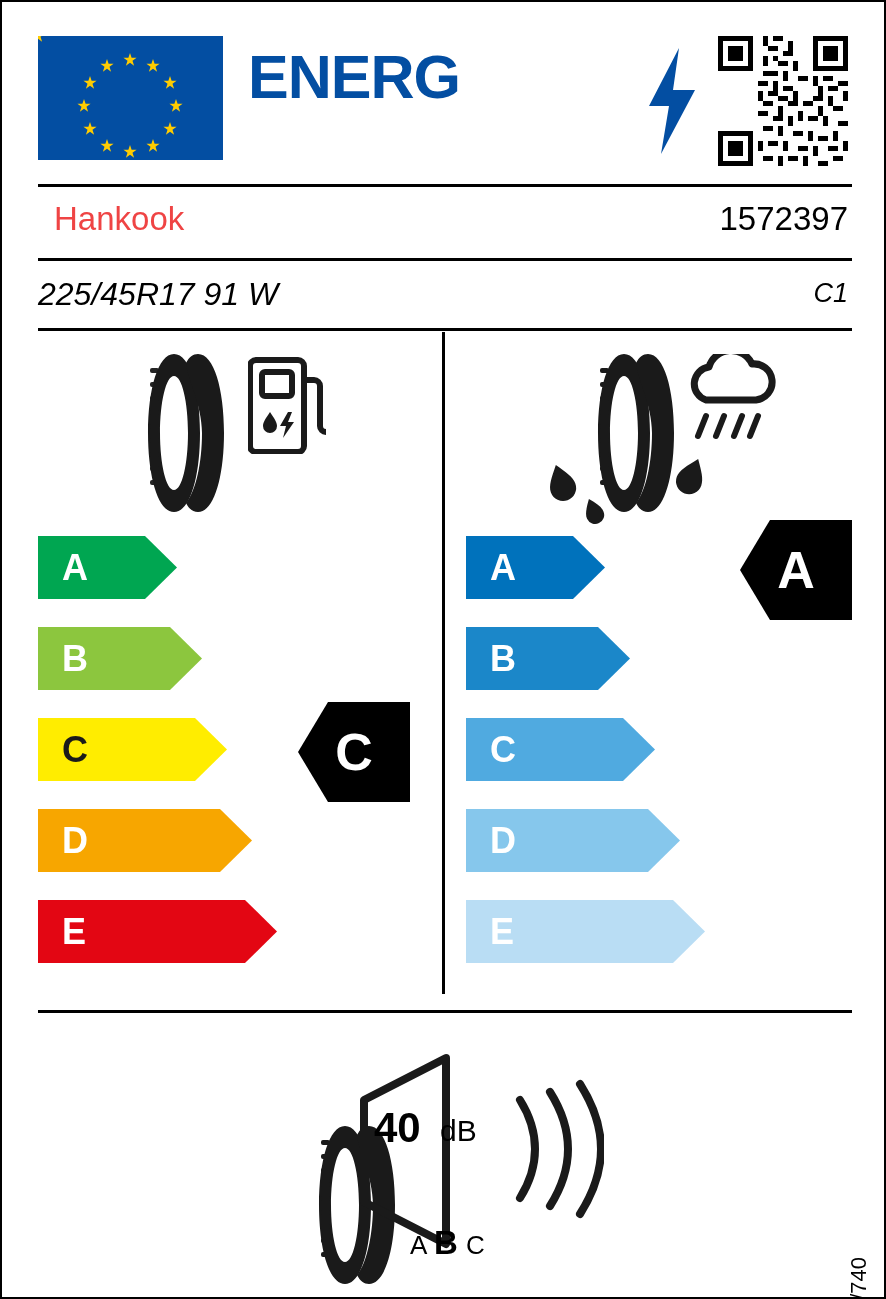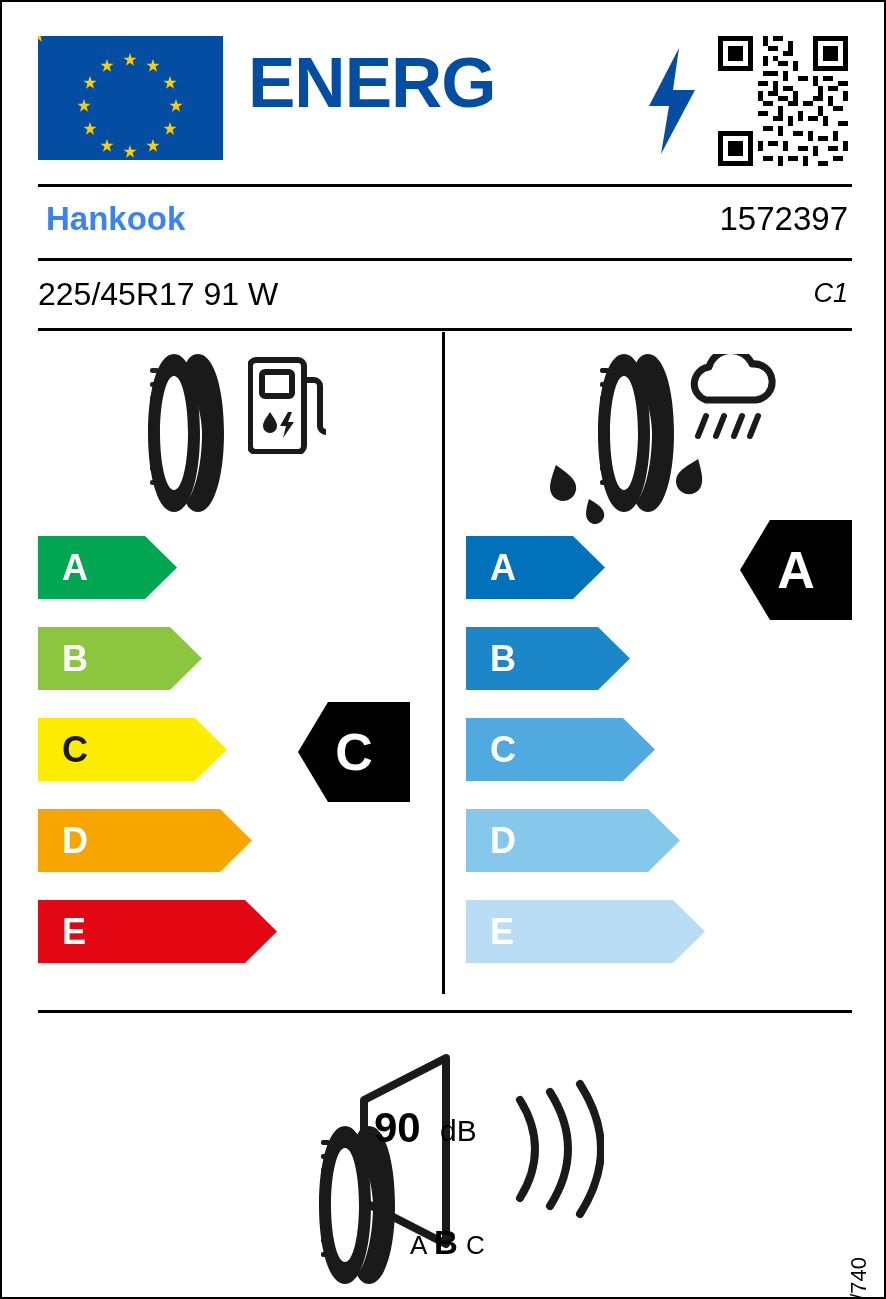--- a/index.html
+++ b/index.html
@@ -12,41 +12,41 @@
     background:#fff;
     overflow:hidden;
   }
   
   .eu-flag{
     position:absolute;left:36px;top:34px;width:185px;height:124px;
     background:#034ea2;
   }
   .energ-word{
     position:absolute;left:246px;top:40px;
-    font-size:71px;font-weight:bold;letter-spacing:-1px;
+    font-size:61px;font-weight:bold;letter-spacing:-1px;
     color:#034ea2;font-family:"Liberation Sans", sans-serif;text-align:center;
   }
   .bolt{
     position:absolute;left:645px;top:46px;width:50px;height:106px;
   }
   .qr{
     position:absolute;left:716px;top:34px;width:130px;height:130px;
   }
   
   .hrule{position:absolute;left:36px;width:814px;height:3px;background:#000;}
   .vrule{position:absolute;width:3px;background:#000;}
   
   .brand{
-    position:absolute;left:44px;top:198px;font-size:33px;font-weight:bold;color:#3b82f6;
+    position:absolute;left:52px;top:198px;font-size:33px;font-weight:normal;color:#ef4444;
   }
   .code{
     position:absolute;right:36px;top:198px;font-size:33px;color:#000;text-align:right;
   }
   .size{
-    position:absolute;left:36px;top:274px;font-size:32px;color:#000;
+    position:absolute;left:36px;top:274px;font-size:32px;color:#000;font-style:italic;
   }
   .cls{
     position:absolute;right:36px;top:276px;font-size:27px;color:#000;text-align:right;font-style:italic;
   }
   
   .arrow{
     position:absolute;height:63px;
     display:flex;align-items:center;
     color:#fff;font-size:36px;font-weight:bold;
     box-sizing:border-box;
@@ -358,21 +358,21 @@
     </svg>
 
     <svg style="position:absolute;left:506px;top:42px;" width="96" height="150" viewBox="0 0 96 150">
       <g fill="none" stroke="#1a1a1a" stroke-width="8" stroke-linecap="round">
         <path d="M12 26c10 16 15 33 15 49s-5 33-15 49"></path>
         <path d="M42 18c12 19 18 38 18 57s-6 38-18 57"></path>
         <path d="M72 10c14 22 21 44 21 65s-7 43-21 65"></path>
       </g>
     </svg>
 
-    <div class="db-text" style="left:372px;top:72px;">90</div>
+    <div class="db-text" style="left:372px;top:72px;">40</div>
     <div class="db-unit" style="left:438px;top:82px;">dB</div>
 
     <div class="abc" style="left:408px;top:198px;">A</div>
     <div class="abc" style="left:432px;top:192px;font-size:33px;font-weight:bold;">B</div>
     <div class="abc" style="left:464px;top:198px;">C</div>
   </div>
 
   <div class="year">2020/740</div>
 
 </div>

